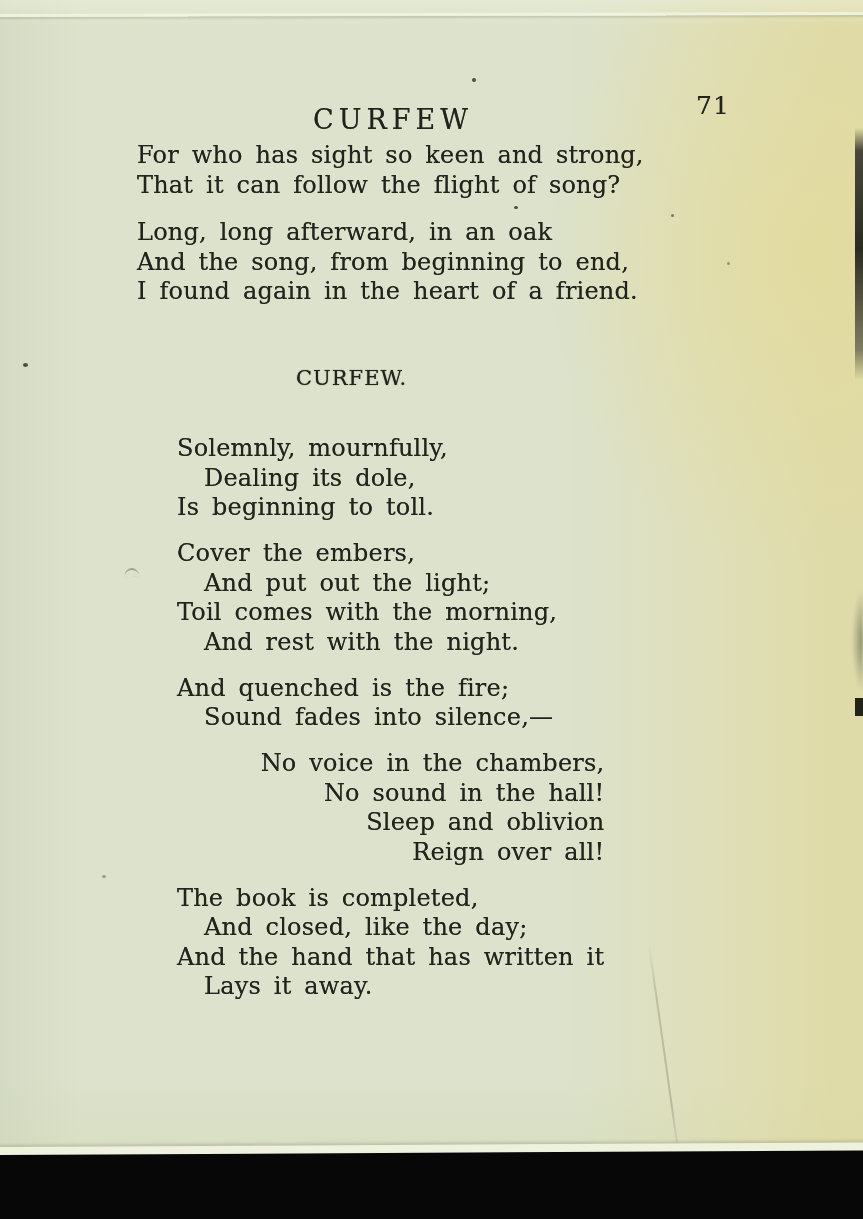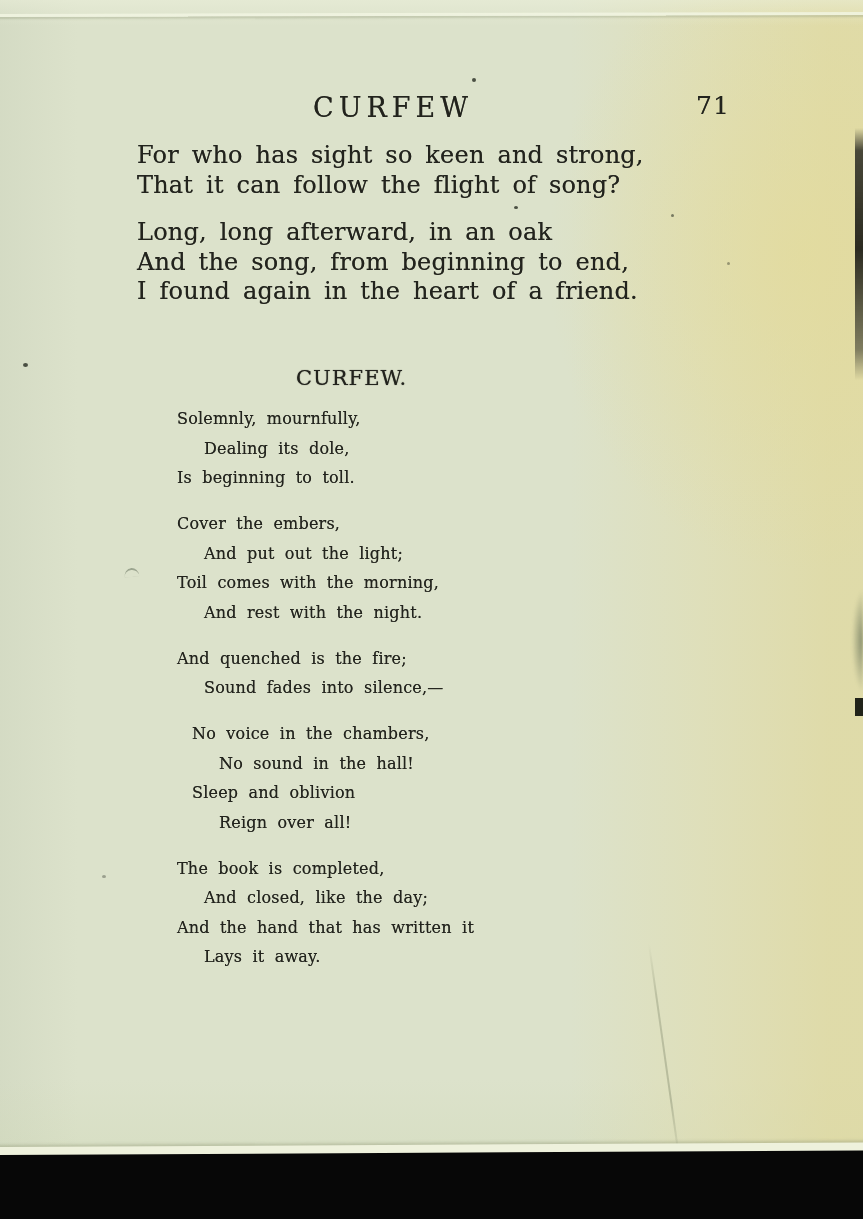--- a/index.html
+++ b/index.html
@@ -29,21 +29,21 @@
       #dce2cb;
   }
   .ink {
     color: #22231d;
     text-shadow: 0 0 0.6px rgba(34,35,29,0.65);
     white-space: nowrap;
   }
   .header-title {
     position: absolute;
     left: 313px;
-    top: 92px;
+    top: 104px;
     font-size: 27px;
     letter-spacing: 5px;
   }
   .page-num {
     position: absolute;
     left: 696px;
     top: 91px;
     font-size: 25px;
     font-weight: normal;
     letter-spacing: 1px;
@@ -62,29 +62,29 @@
     position: absolute;
     left: 296px;
     top: 366px;
     font-size: 21px;
     letter-spacing: 1px;
     text-shadow: 0 0 1px rgba(34,35,29,0.8);
   }
   .poem {
     position: absolute;
     left: 177px;
-    top: 404px;
-    font-size: 16px;
+    top: 434px;
+    font-size: 24px;
     line-height: 29.5px;
     word-spacing: 5px;
     letter-spacing: 0.2px;
   }
   .poem .stanza { margin: 0 0 16.5px 0; }
   .poem .stanza .poem-line:nth-child(even) { padding-left: 27px; }
-  .poem .stanza.shift-right { margin-left: 15px; }
+  .poem .stanza.shift-right { margin-left: 7px; text-align: right; }
 
   
   .tear-line {
     position: absolute;
     left: -4px;
     top: 13px;
     width: 872px;
     height: 3px;
     background: rgba(241,244,226,0.85);
     box-shadow: 0 2px 2px rgba(145,152,122,0.38);

